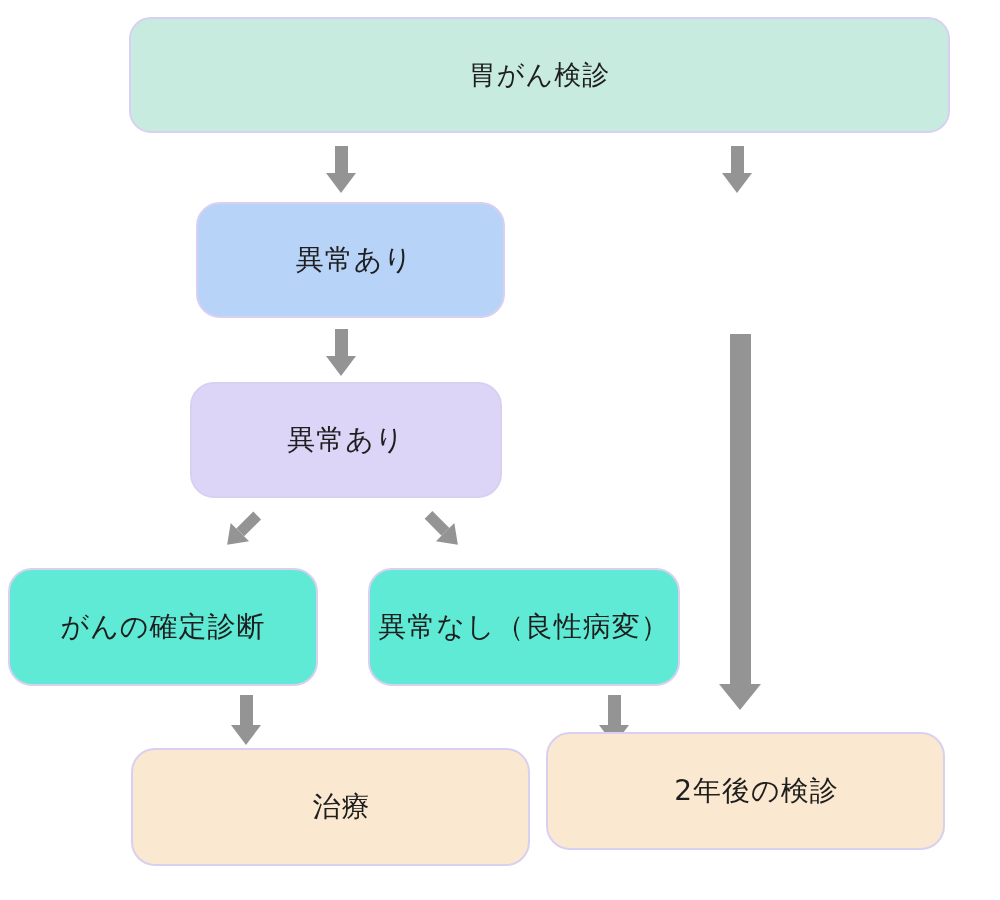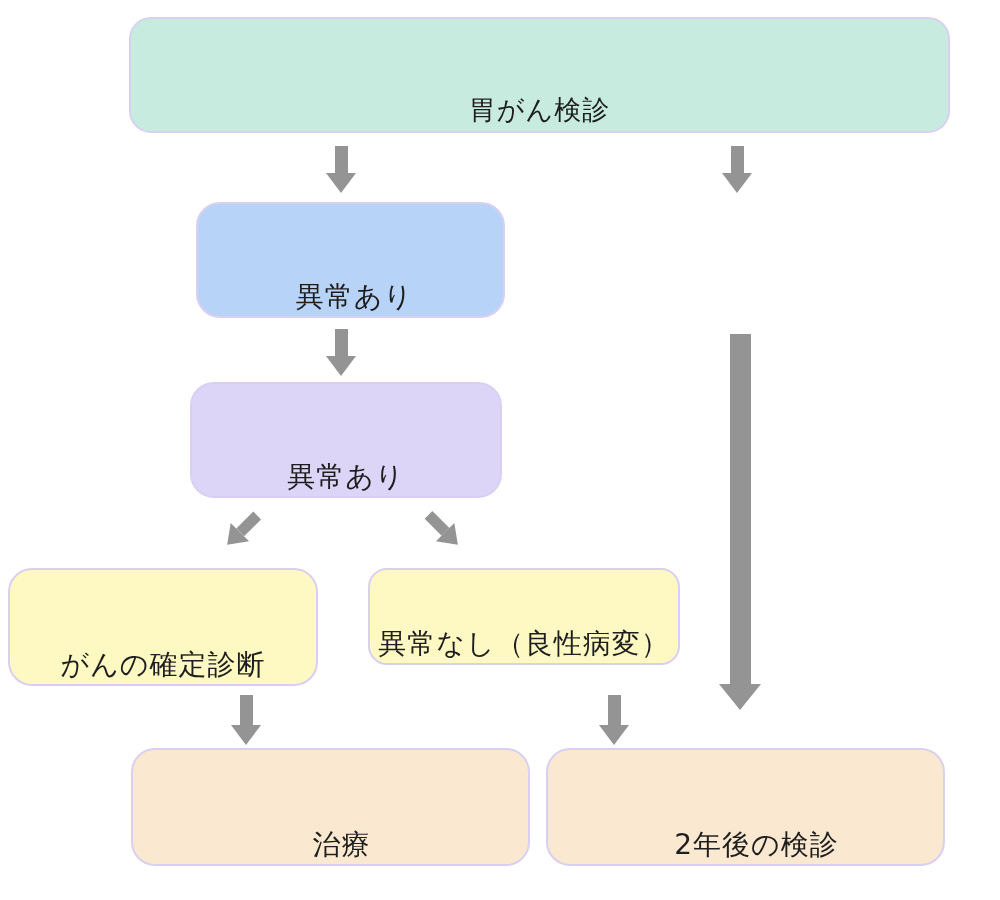--- a/index.html
+++ b/index.html
@@ -5,27 +5,27 @@
   html, body { margin:0; padding:0; }
   body {
     width:1000px; height:900px; background:#ffffff;
     font-family:"DejaVu Sans", sans-serif;
   }
   .canvas { position:relative; width:1000px; height:900px; background:#ffffff; overflow:hidden; }
 
   .node {
     position:absolute; box-sizing:border-box;
     border:2px solid #d9d0f1; border-radius:24px;
-    display:flex; flex-direction:column; align-items:center; justify-content:flex-end;
+    display:flex; flex-direction:column; align-items:center; justify-content:center;
     font-size:28px; color:#1e1e1e; text-align:center; letter-spacing:1px;
   }
   .node.teal   { background:#c8ebe0; border-radius:22px; font-size:27px; line-height:42px; }
   .node.blue   { background:#b8d3f8;padding-left:8px; }
   .node.purple { background:#dcd5f7; }
-  .node.pink   { background:#fef9c3; }
+  .node.pink   { background:#5eead4; }
   .node.cream  { background:#fbe8d0;padding-left:22px; }
 
   .arrow-v { position:absolute; width:30px; display:flex; flex-direction:column; align-items:center; }
   .arrow-v .shaft { width:13px; flex:1 1 auto; background:#949494; }
   .arrow-v .head {
     width:0; height:0; flex:0 0 auto;
     border-left:15px solid transparent; border-right:15px solid transparent;
     border-top:20px solid #949494;
   }
   .arrow-v.long { width:42px; }
@@ -82,35 +82,35 @@
 
   <div class="arrow-v diag diag-right" style="left:430px; top:509px; height:42px;">
     <div class="shaft"></div>
     <div class="head"></div>
   </div>
 
   <div class="node pink" style="left:8px; top:568px; width:310px; height:118px;">
     <div>がんの確定診断</div>
   </div>
 
-  <div class="node pink" style="left:368px; top:568px; width:312px; height:97px;border-radius:19px;">
+  <div class="node pink" style="left:368px; top:568px; width:312px; height:118px;">
     <div>異常なし（良性病変）</div>
   </div>
 
   <div class="arrow-v" style="left:231px; top:695px; height:50px;">
     <div class="shaft"></div>
     <div class="head"></div>
   </div>
 
   <div class="arrow-v" style="left:599px; top:695px; height:50px;">
     <div class="shaft"></div>
     <div class="head"></div>
   </div>
 
   <div class="node cream" style="left:131px; top:748px; width:399px; height:118px;">
     <div>治療</div>
   </div>
 
-  <div class="node cream" style="left:546px; top:748px; width:399px; height:118px;">
+  <div class="node cream" style="left:546px; top:732px; width:399px; height:118px;">
     <div>2年後の検診</div>
   </div>
 
 </div>
 
 </body></html>

